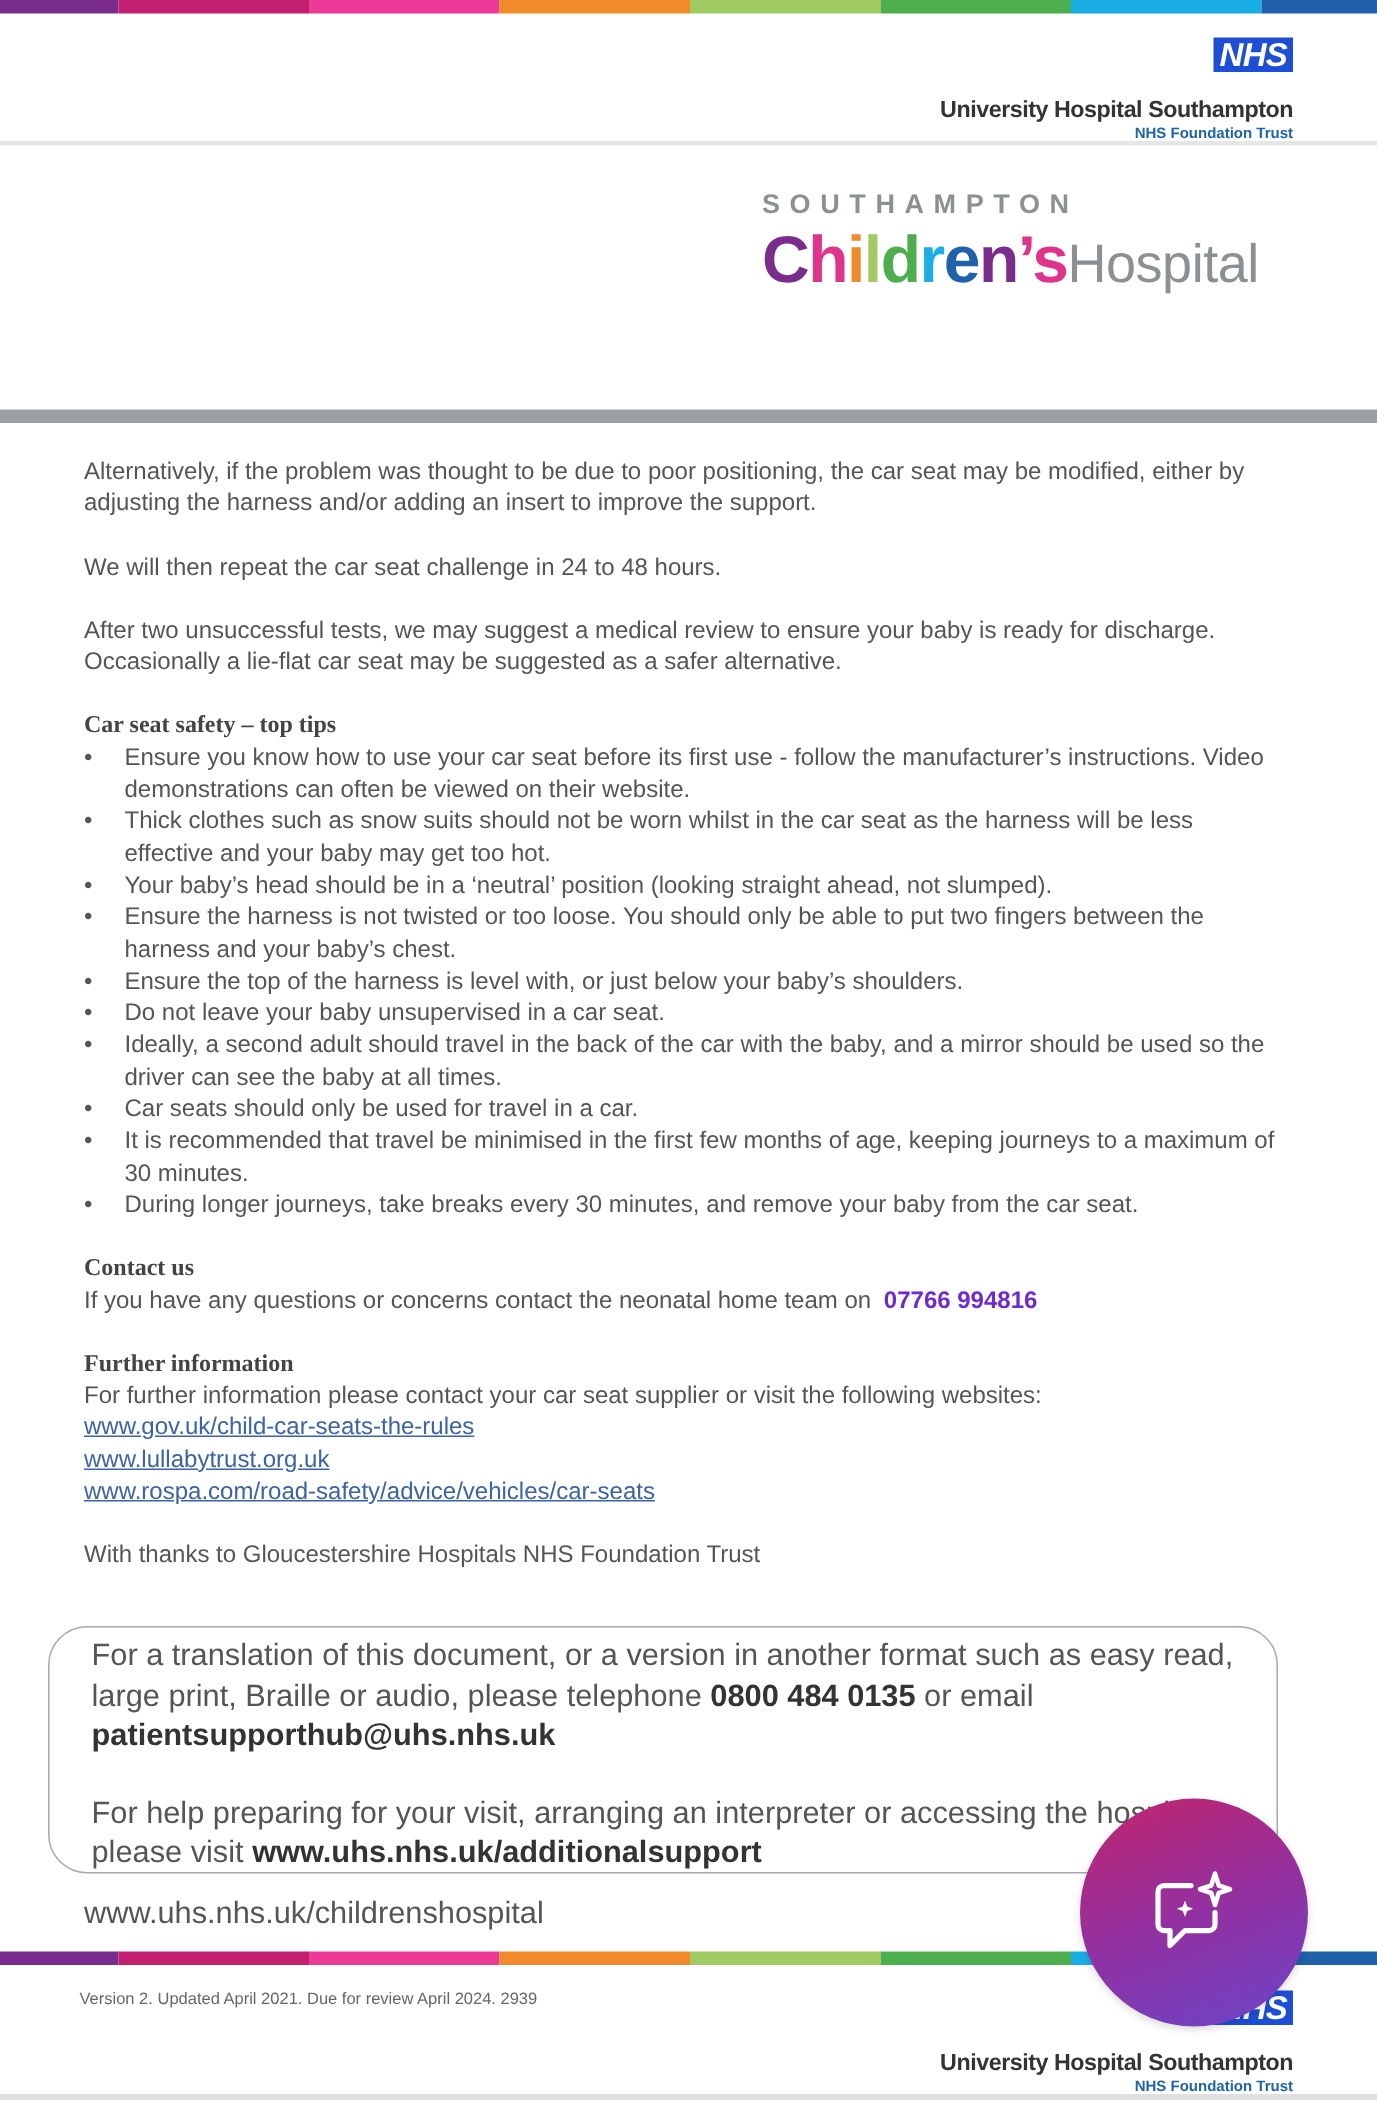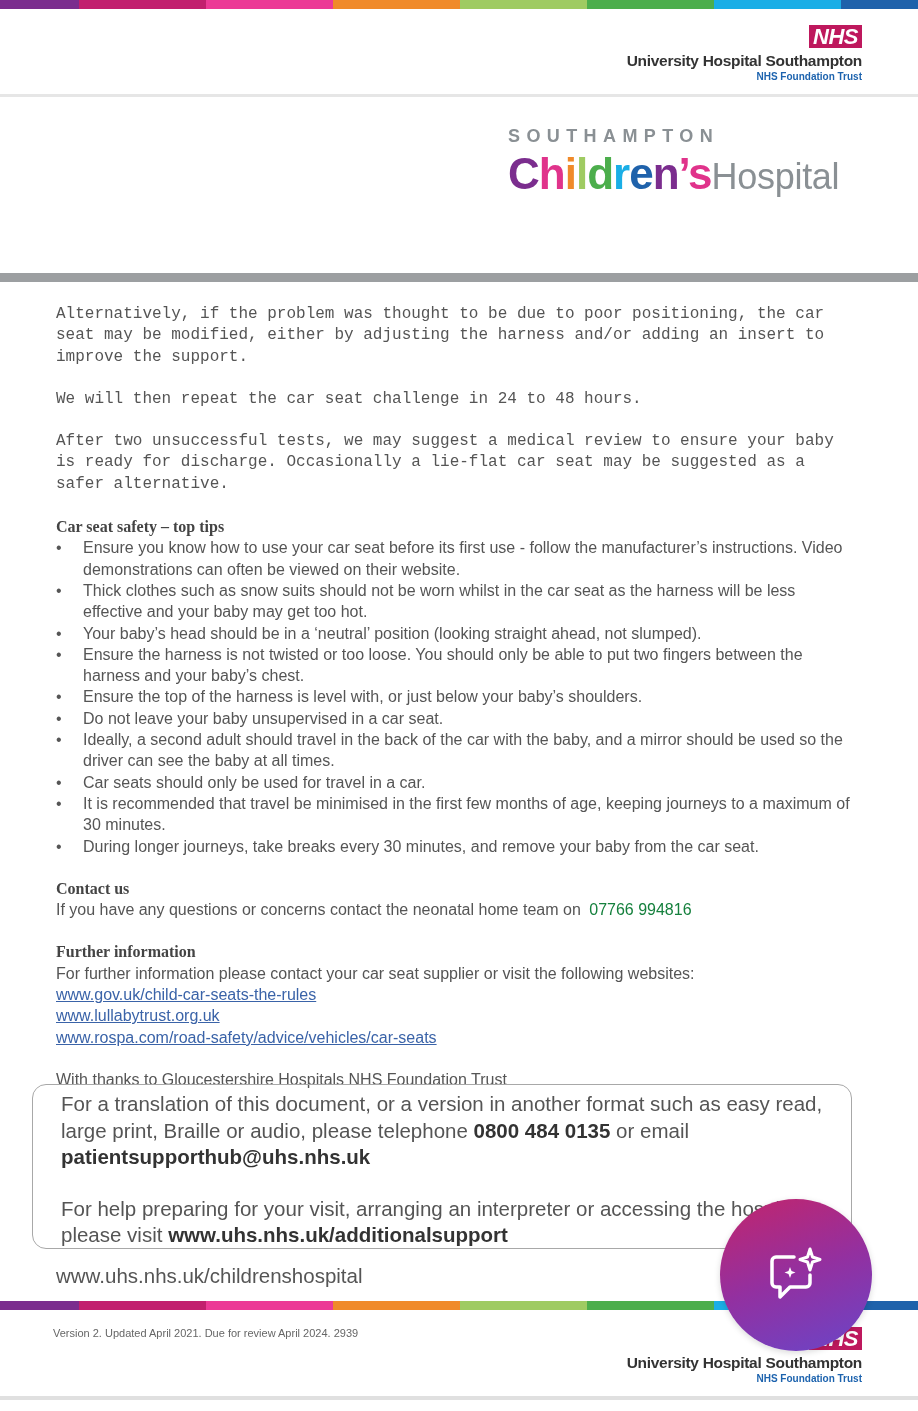--- a/index.html
+++ b/index.html
@@ -6,48 +6,48 @@
     body {
       width: 918px; height: 1411px; overflow: hidden; position: relative;
       background: #ffffff;
       font-family: "Liberation Sans", sans-serif;
       color: #555555;
     }
     .stripe { position: absolute; left: 0; width: 918px; height: 9px; display: flex; }
     .stripe span { display: block; height: 100%; }
     .nhs-block { position: absolute; right: 56px; text-align: right; }
     .nhs-box {
-      display: inline-block; background: #be185d; color: #fff;
+      display: inline-block; background: #1d4ed8; color: #fff;
       font-family: "Liberation Sans", sans-serif; font-weight: bold; font-style: italic;
       font-size: 22px; line-height: 22px; padding: 1px 4px 0 4px; letter-spacing: -0.5px;
     }
-    .nhs-name { font-weight: bold; color: #333; font-size: 15.5px; margin-top: 4px; letter-spacing: -0.3px; }
+    .nhs-name { font-weight: bold; color: #333; font-size: 15.5px; margin-top: 16px; letter-spacing: -0.3px; }
     .nhs-trust { font-weight: bold; color: #1d63ae; font-size: 10px; margin-top: 1px; }
     .hr-light { position: absolute; left: 0; width: 918px; height: 3px; background: #e6e6e6; }
     .hr-grey { position: absolute; left: 0; top: 273px; width: 918px; height: 9px; background: #9c9fa1; }
 
     .brand { position: absolute; left: 508px; top: 126px; }
     .brand-top { color: #8a9094; font-size: 18px; letter-spacing: 6.4px; font-weight: bold; }
     .brand-main { margin-top: 2px; white-space: nowrap; }
     .brand-main .kids { font-weight: bold; font-size: 44px; letter-spacing: -1px; }
     .brand-main .hosp { font-size: 36px; color: #8a9094; letter-spacing: -0.3px; }
 
     .content { position: absolute; left: 56px; top: 304px; width: 800px; font-size: 16px; line-height: 21.3px; color: #555; }
-    .content p { margin: 0 0 21px 0; font-family: Liberation Mono, monospace; }
+    .content p { margin: 0 0 21px 0; }
     .content h3 { margin: 0; font-size: 16px; font-weight: bold; color: #444; line-height: 21.3px; font-family: Liberation Serif, serif; }
     .content ul { margin: 0 0 21px 0; padding: 0; list-style: none; }
     .content ul li { position: relative; padding-left: 27px; }
     .content ul li .bullet { position: absolute; left: 0; top: 0; width: 27px; }
     .content .section { margin-bottom: 21px; }
-    .phone { font-weight: normal; color: #15803d; margin-left: 4px; }
+    .phone { font-weight: bold; color: #6d28d9; margin-left: 4px; }
     .link { color: #3a63a8; text-decoration: underline; display: block; }
 
     .support-box {
       position: absolute; left: 32px; top: 1084px; width: 790px; height: 157px;
-      border: 1.5px solid #a8a8a8; border-radius: 14px; padding: 6px 0 0 28px;
+      border: 1.5px solid #a8a8a8; border-radius: 26px; padding: 6px 0 0 28px;
       font-size: 20.5px; line-height: 26.5px; color: #555;
     }
     .support-box p { margin: 0; }
     .support-box b { color: #333; }
     .support-box .gap { height: 25px; }
 
     .site-url { position: absolute; left: 56px; top: 1264px; font-size: 20.5px; color: #555; }
     .version { position: absolute; left: 53px; top: 1327px; font-size: 11px; color: #666; }
 
     .fab {

